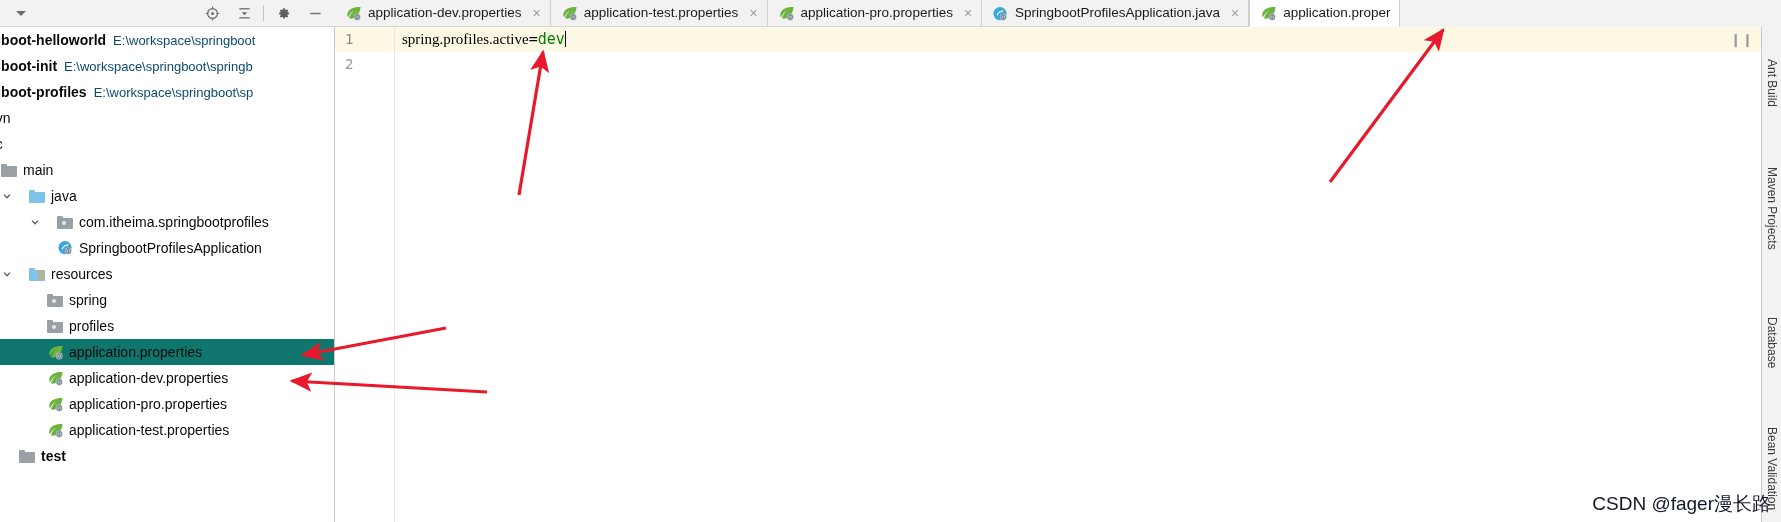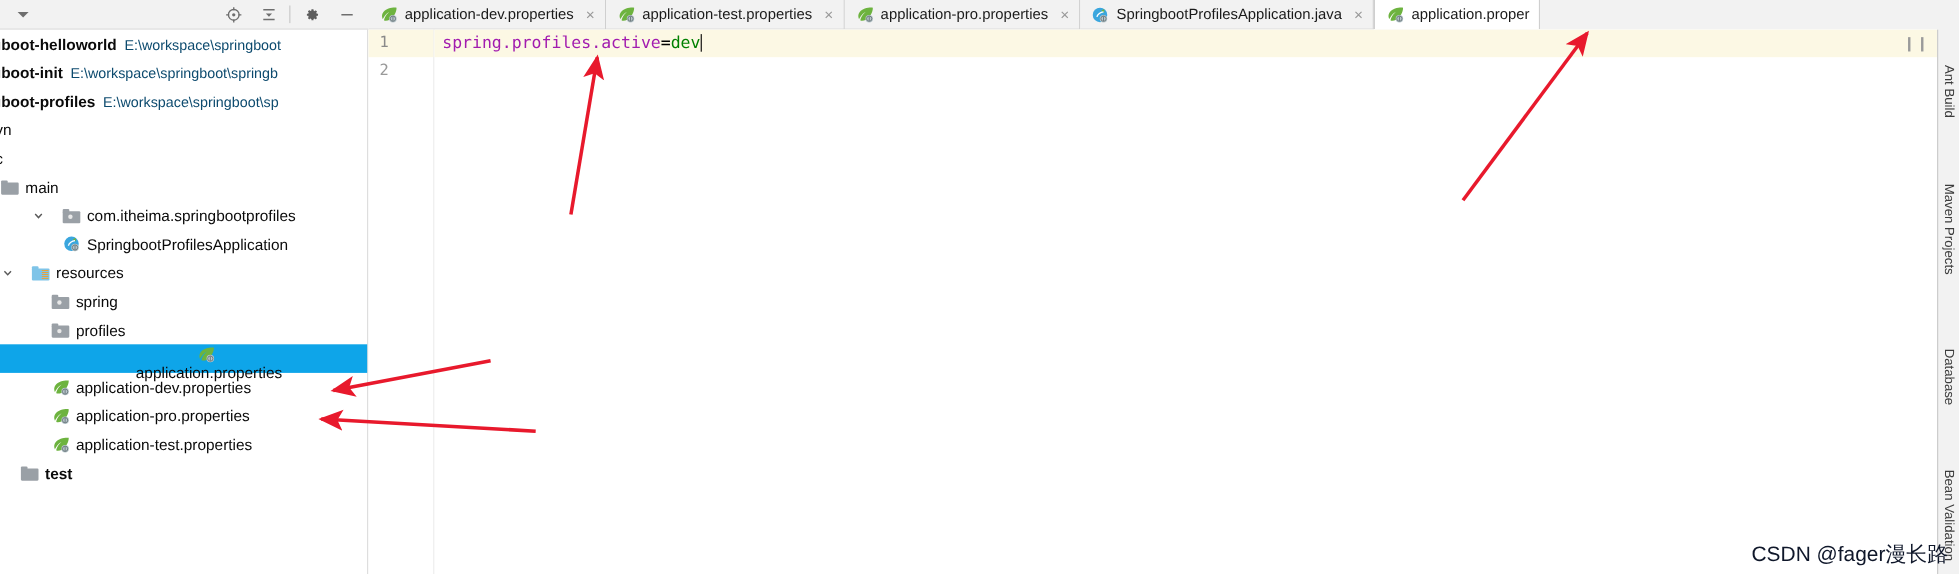--- a/index.html
+++ b/index.html
@@ -72,21 +72,21 @@
     position:relative;
     overflow:hidden;
     border-right:1px solid #c9c9c9;
     box-sizing:border-box;
   }
   .row{
     height:26px;display:flex;align-items:center;
     white-space:nowrap;position:relative;
     cursor:default;
   }
-  .row.sel{background:#0ea5e9;flex-direction:column;}
+  .row.sel{background:#0f766e;}
   .row .arrow{
     width:14px;height:26px;display:inline-flex;align-items:center;justify-content:center;
     flex:0 0 14px;
   }
   .row .arrow svg{display:block;}
   .row .ico{width:18px;height:18px;flex:0 0 18px;margin-right:5px;display:inline-flex;align-items:center;justify-content:center;}
   .row .lbl{font-size:14px;color:#0a0a0a;}
   .row .lbl.b{font-weight:bold;}
   .row .path{font-size:13px;color:#0c4a6e;margin-left:7px;}
 
@@ -114,21 +114,21 @@
   }
   .gutter .ln{height:25px;line-height:25px;text-align:left;padding-left:10px;box-sizing:border-box;}
   .gutter .ln.cur{background:#fcf8e4;color:#8a8a8a;}
   .code{
     flex:1;position:relative;background:#ffffff;
     font-family:"DejaVu Sans Mono", monospace;font-size:15px;
     min-width:0;
   }
   .code .line{height:25px;line-height:25px;padding-left:7px;white-space:pre;}
   .code .line.cur{background:#fcf8e4;}
-  .tok-key{color:#a21caf;}
+  .tok-key{color:#000000;font-family:Liberation Serif, serif;}
   .tok-eq{color:#000000;}
   .tok-val{color:#008000;}
   .caret{display:inline-block;width:1px;height:16px;background:#000;vertical-align:-3px;}
   .codepause{
     position:absolute;right:7px;top:5px;color:#9a9a9a;font-size:13px;letter-spacing:1px;
     font-family:"Liberation Sans",sans-serif;
   }
 
   
   .rstrip{
@@ -293,20 +293,34 @@
       <div class="row" style="padding-left:0px">
         <span class="ico">
           <span class="folder gray">
               <span class="tab-top"></span>
               <span class="body"></span>
             </span>
         </span>
         <span class="lbl">main</span>
       </div>
 
+      <div class="row" style="padding-left:0px">
+        <span class="arrow" style="margin-left:0px">
+          <svg width="10" height="10" viewBox="0 0 10 10">
+              <path d="M2 3.6L5 6.8 8 3.6" fill="none" stroke="#5a5a5a" stroke-width="1.3"></path>
+            </svg>
+        </span>
+        <span class="ico" style="margin-left:14px">
+          <span class="folder blue">
+              <span class="tab-top"></span>
+              <span class="body"></span>
+            </span>
+        </span>
+        <span class="lbl">java</span>
+      </div>
 
       <div class="row" style="padding-left:28px">
         <span class="arrow">
           <svg width="10" height="10" viewBox="0 0 10 10">
               <path d="M2 3.6L5 6.8 8 3.6" fill="none" stroke="#5a5a5a" stroke-width="1.3"></path>
             </svg>
         </span>
         <span class="ico" style="margin-left:14px">
           <span class="folder gray">
               <span class="tab-top"></span>

